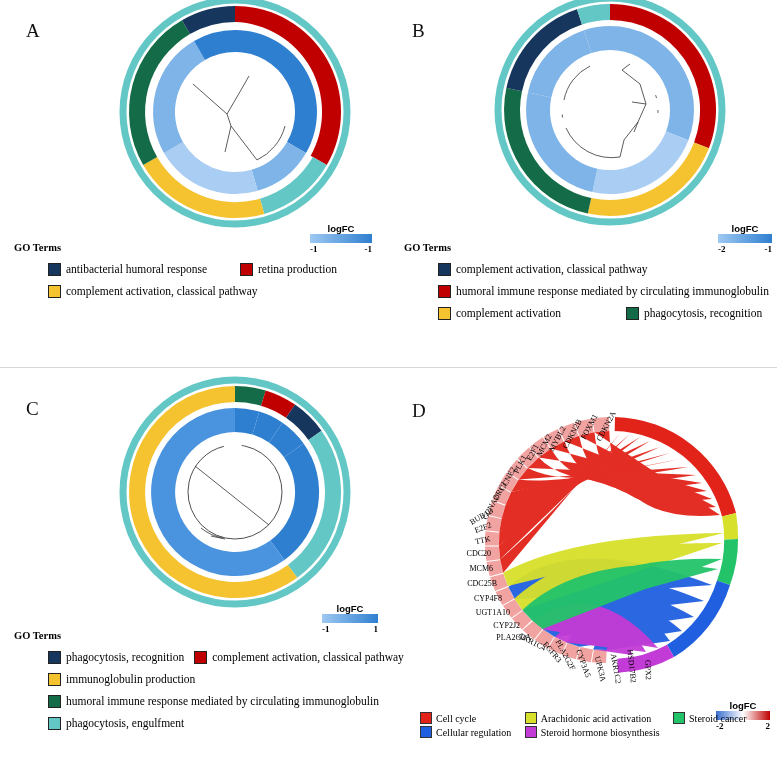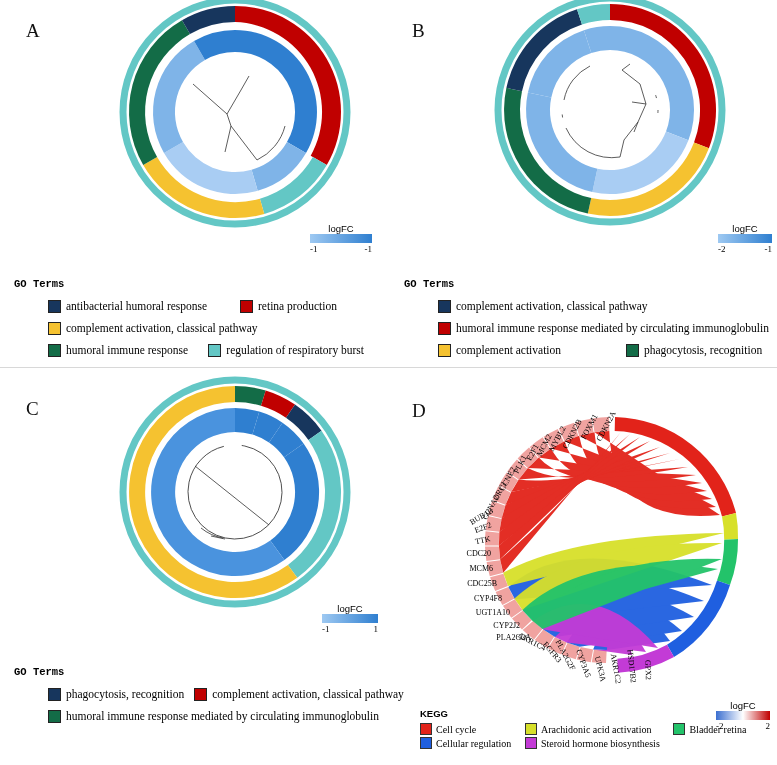--- a/index.html
+++ b/index.html
@@ -13,42 +13,41 @@
   }
   .panel{position:absolute;}
   .panel-letter{
     position:absolute;
     font-family:"Liberation Serif", serif;
     font-size:19px;
     color:#111;
   }
   .circos{position:absolute;}
   .legend-title{
-    font-family:Liberation Mono, monospace;
+    font-family:Liberation Serif, serif;
     font-size:10.5px;
     font-weight:bold;
     color:#000;
-    margin-top:36px;
   }
   .legend-row{display:flex;align-items:flex-end;margin-top:3px;padding-left:34px;}
   .legend-item{display:flex;align-items:center;margin-right:10px;}
   .swatch{
     width:11px;height:11px;
     border:1px solid #222;
     margin-right:5px;
     flex:0 0 auto;
   }
   .legend-label{
     font-family:"Liberation Serif", serif;
     font-size:11.5px;
     line-height:13px;
     color:#000;
     white-space:nowrap;
   }
-  .logfc-box{position:absolute;}
+  .logfc-box{position:absolute;font-weight:bold;}
   .logfc-title{
     font-family:"Liberation Sans", sans-serif;
     font-size:9.5px;
     text-align:center;
     color:#000;
   }
   .logfc-bar{
     height:9px;
     border:0;
   }
@@ -133,30 +132,20 @@
       </div>
       <div class="legend-item">
         <span class="swatch" style="background:#c00000;"></span>
         <span class="legend-label">retina production</span>
       </div>
     </div>
     <div class="legend-row" style="margin-top:9px;">
       <div class="legend-item">
         <span class="swatch" style="background:#f5c230;"></span>
         <span class="legend-label">complement activation, classical pathway</span>
-      </div>
-    </div>
-    <div class="legend-row" style="margin-top:9px;">
-      <div class="legend-item" style="width:182px;">
-        <span class="swatch" style="background:#136c47;"></span>
-        <span class="legend-label">humoral immune response</span>
-      </div>
-      <div class="legend-item">
-        <span class="swatch" style="background:#63c7c5;"></span>
-        <span class="legend-label">regulation of respiratory burst</span>
       </div>
     </div>
   </div>
 </div>
 
 <div class="panel" style="left:390px;top:0;width:387px;height:370px;">
   <div class="panel-letter" style="left:22px;top:20px;">B</div>
 
   <svg class="circos" width="330" height="250" viewBox="0 0 330 250" style="left:55px;top:-8px;">
     <g transform="translate(165,118)">
@@ -270,22 +259,34 @@
         <span class="swatch" style="background:#17365d;"></span>
         <span class="legend-label">phagocytosis, recognition</span>
       </div>
       <div class="legend-item">
         <span class="swatch" style="background:#c00000;"></span>
         <span class="legend-label">complement activation, classical pathway</span>
       </div>
     </div>
     <div class="legend-row" style="margin-top:9px;">
       <div class="legend-item">
+        <span class="swatch" style="background:#f5c230;"></span>
+        <span class="legend-label">immunoglobulin production</span>
+      </div>
+    </div>
+    <div class="legend-row" style="margin-top:9px;">
+      <div class="legend-item">
         <span class="swatch" style="background:#136c47;"></span>
         <span class="legend-label">humoral immune response mediated by circulating immunoglobulin</span>
+      </div>
+    </div>
+    <div class="legend-row" style="margin-top:9px;">
+      <div class="legend-item">
+        <span class="swatch" style="background:#63c7c5;"></span>
+        <span class="legend-label">phagocytosis, engulfment</span>
       </div>
     </div>
   </div>
 </div>
 
 <div class="panel" style="left:390px;top:370px;width:387px;height:395px;">
   <div class="panel-letter" style="left:22px;top:30px;">D</div>
 
   <svg class="circos" width="330" height="330" viewBox="0 0 330 330" style="left:50px;top:25px;">
     <g transform="translate(172,150)">
@@ -400,33 +401,32 @@
   <div class="logfc-box" style="left:326px;top:330px;width:54px;">
     <div class="logfc-title">logFC</div>
     <div class="logfc-bar" style="background:linear-gradient(to right,#3b6fd0,#ffffff,#c00000);"></div>
     <div class="logfc-ticks">
       <span>-2</span>
       <span>2</span>
     </div>
   </div>
 
   <div class="kegg-legend" style="left:30px;top:338px;width:330px;">
-    <div class="kegg-title">KEGG</div>
     <div class="kegg-grid">
       <div class="kegg-item">
         <span class="kegg-sw" style="background:#e2231a;"></span>
         <span class="kegg-lb">Cell cycle</span>
       </div>
       <div class="kegg-item">
         <span class="kegg-sw" style="background:#d7e02a;"></span>
         <span class="kegg-lb">Arachidonic acid activation</span>
       </div>
       <div class="kegg-item">
         <span class="kegg-sw" style="background:#23c36a;"></span>
-        <span class="kegg-lb">Bladder retina</span>
+        <span class="kegg-lb">Steroid cancer</span>
       </div>
       <div class="kegg-item">
         <span class="kegg-sw" style="background:#1f5fe0;"></span>
         <span class="kegg-lb">Cellular regulation</span>
       </div>
       <div class="kegg-item">
         <span class="kegg-sw" style="background:#c33bd6;"></span>
         <span class="kegg-lb">Steroid hormone biosynthesis</span>
       </div>
     </div>

